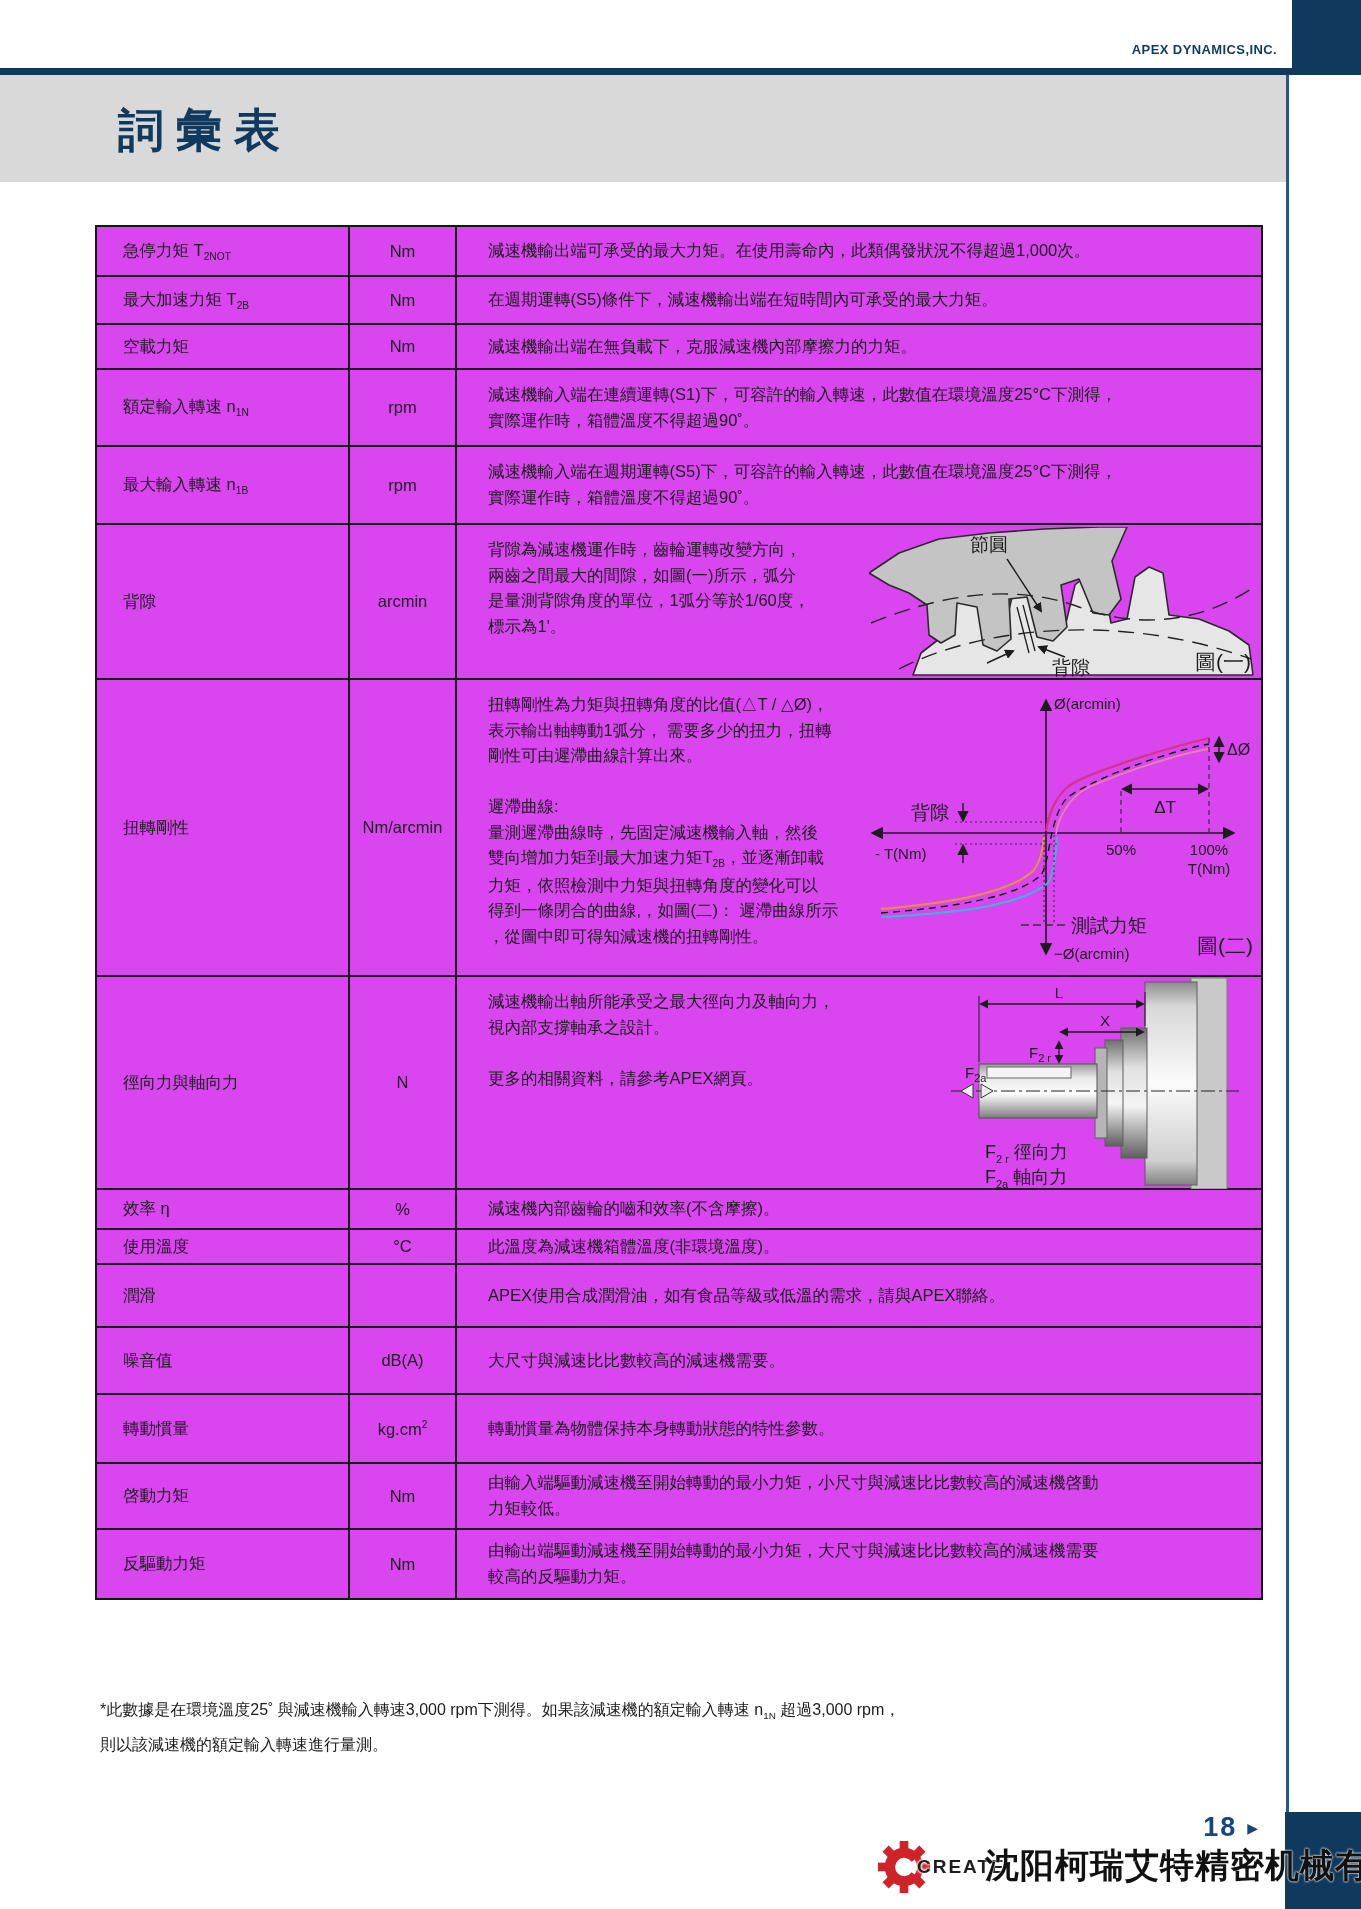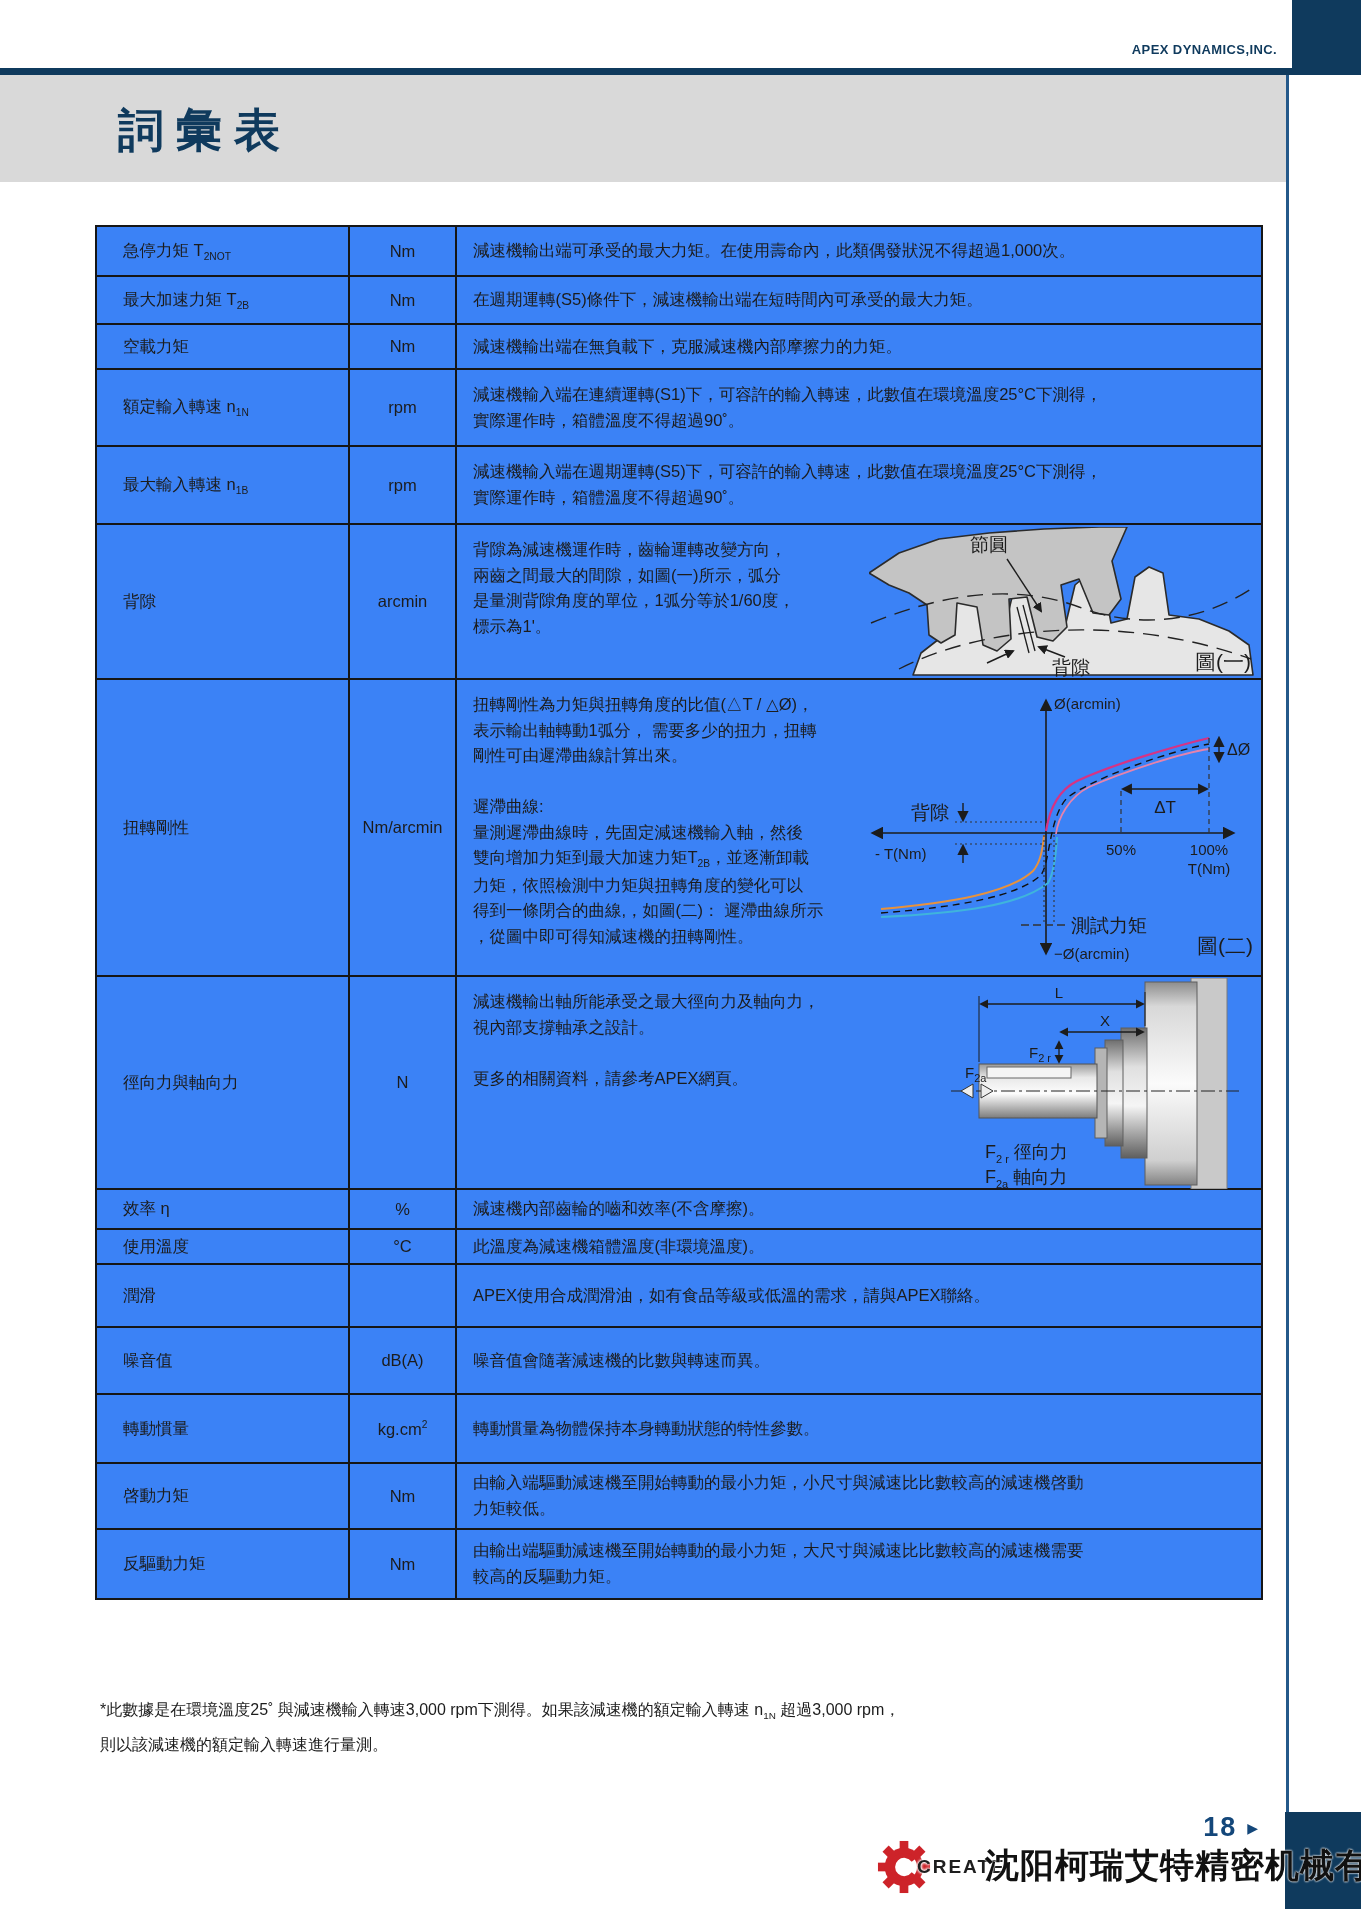--- a/index.html
+++ b/index.html
@@ -16,34 +16,34 @@
   .corner-block{position:absolute;right:0;top:0;width:69px;height:75px;background:#0f3a5d;}
   .side-line{position:absolute;left:1286px;top:75px;width:3px;height:1834px;background:#24598a;}
   .title-band{position:absolute;left:0;top:75px;width:1286px;height:107px;background:#d9d9d9;}
   .page-title{
     position:absolute;left:118px;top:100px;font-size:46px;font-weight:bold;
     color:#0f3a5d;letter-spacing:12px;
   }
   
   .glossary{
     position:absolute;left:95px;top:225px;width:1168px;
-    border:2px solid #161616;box-sizing:border-box;background:#3b82f6;
+    border:2px solid #161616;box-sizing:border-box;background:#d946ef;
   }
   .row{display:flex;border-bottom:2px solid #161616;box-sizing:border-box;}
   .row:last-child{border-bottom:none;}
   .cell{box-sizing:border-box;}
   .cell.term{
     width:253px;border-right:2px solid #161616;display:flex;align-items:center;
     padding-left:26px;font-size:16.5px;
   }
   .cell.unit{
     width:107px;border-right:2px solid #161616;display:flex;align-items:center;
     justify-content:center;font-size:16.5px;
   }
-  .cell.desc{flex:1;display:flex;align-items:center;padding-left:16px;position:relative;}
+  .cell.desc{flex:1;display:flex;align-items:center;padding-left:31px;position:relative;}
   .desc-text{white-space:pre-line;line-height:1.55;font-size:16.5px;}
   sub{font-size:.62em;}
   sup{font-size:.62em;}
   .has-diagram .cell.desc{align-items:flex-start;padding-top:12px;}
   .diagram{position:absolute;}
   .diagram.gear{right:2px;top:2px;}
   .diagram.hyst{right:0px;top:5px;}
   .diagram.shaft{right:12px;top:1px;}
   svg text{font-family:"Liberation Sans", sans-serif;fill:#1c1c1c;}
   .ss{font-size:11px;}
@@ -362,21 +362,21 @@
   </div>
 
   <div class="row" style="height: 67px;">
     <div class="cell term">
       <span class="term-text">噪音值</span>
     </div>
     <div class="cell unit">
       <span class="unit-text">dB(A)</span>
     </div>
     <div class="cell desc">
-      <div class="desc-text">噪音值會隨著減速機的比數與轉速而異。</div>
+      <div class="desc-text">大尺寸與減速比比數較高的減速機需要。</div>
     </div>
   </div>
 
   <div class="row" style="height: 69px;">
     <div class="cell term">
       <span class="term-text">轉動慣量</span>
     </div>
     <div class="cell unit">
       <span class="unit-text">kg.cm<sup>2</sup></span>
     </div>

